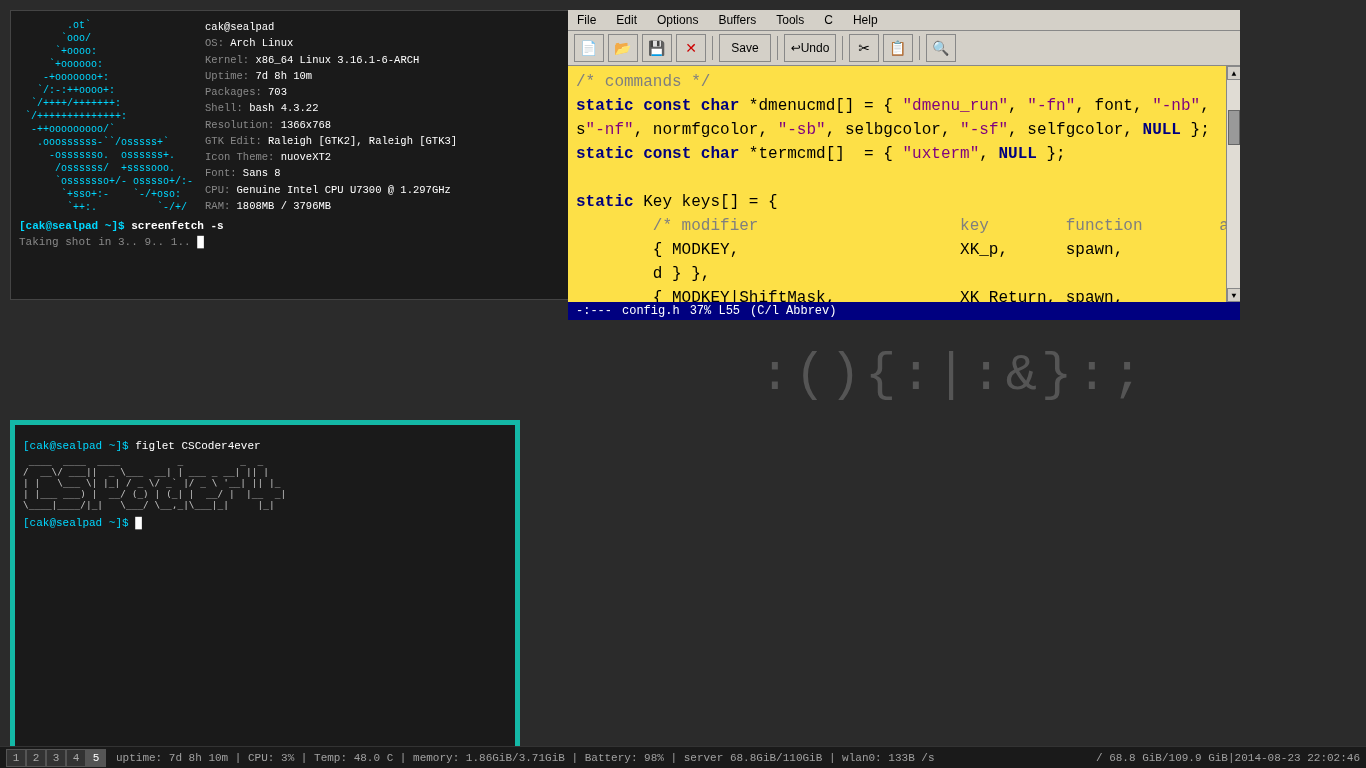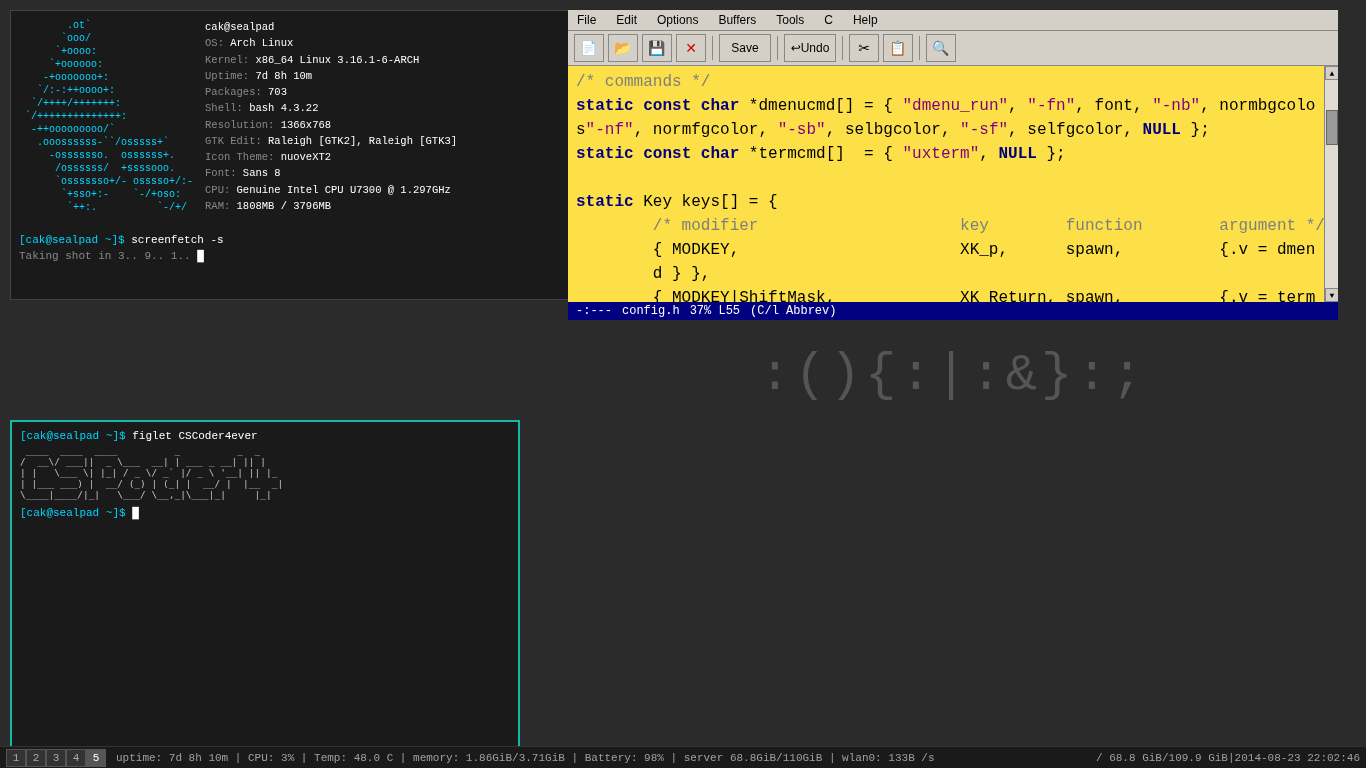--- a/index.html
+++ b/index.html
@@ -49,42 +49,42 @@
     .term-shot-line { color: #888; margin-top: 4px; }
 
     
     #terminal-bottom {
       position: absolute;
       top: 420px;
       left: 10px;
       width: 510px;
       height: 335px;
       background: #1a1a1a;
-      border: 2px solid #14b8a6;
+      border: 5px solid #14b8a6;
       color: #d0d0d0;
       font-size: 11px;
-      padding: 8px 8px;
+      padding: 15px 8px;
       overflow: hidden;
     }
 
     .figlet-art {
       color: #c0c0c0;
       font-size: 9.5px;
       white-space: pre;
       line-height: 1.15;
       margin-top: 4px;
       margin-bottom: 6px;
     }
 
     
     #emacs {
       position: absolute;
       top: 10px;
       left: 568px;
-      width: 770px;
+      width: 672px;
       height: 310px;
       background: #ffffff;
       display: flex;
       flex-direction: column;
     }
 
     #emacs-menubar {
       background: #d4d0c8;
       padding: 2px 6px;
       font-size: 12px;
@@ -287,21 +287,21 @@
       <div><span class="sysinfo-label">Packages: </span><span class="sysinfo-val">703</span></div>
       <div><span class="sysinfo-label">Shell: </span><span class="sysinfo-val">bash 4.3.22</span></div>
       <div><span class="sysinfo-label">Resolution: </span><span class="sysinfo-val">1366x768</span></div>
       <div><span class="sysinfo-label">GTK Edit: </span><span class="sysinfo-val">Raleigh [GTK2], Raleigh [GTK3]</span></div>
       <div><span class="sysinfo-label">Icon Theme: </span><span class="sysinfo-val">nuoveXT2</span></div>
       <div><span class="sysinfo-label">Font: </span><span class="sysinfo-val">Sans 8</span></div>
       <div><span class="sysinfo-label">CPU: </span><span class="sysinfo-val">Genuine Intel CPU U7300 @ 1.297GHz</span></div>
       <div><span class="sysinfo-label">RAM: </span><span class="sysinfo-val">1808MB / 3796MB</span></div>
     </div>
   </div>
-  <div style="margin-top:20px;">
+  <div style="margin-top:6px;font-weight:bold;">
     <span class="term-prompt">[cak@sealpad ~]$</span><span class="term-cmd"> screenfetch -s</span>
   </div>
   <div class="term-shot-line">
     <span>Taking shot in 3.. 9.. 1..</span> <span style="color:#fff;">█</span>
   </div>
 </div>
 
 <div id="terminal-bottom">
   <div>
     <span class="term-prompt">[cak@sealpad ~]$</span><span class="term-cmd"> figlet CSCoder4ever</span>

